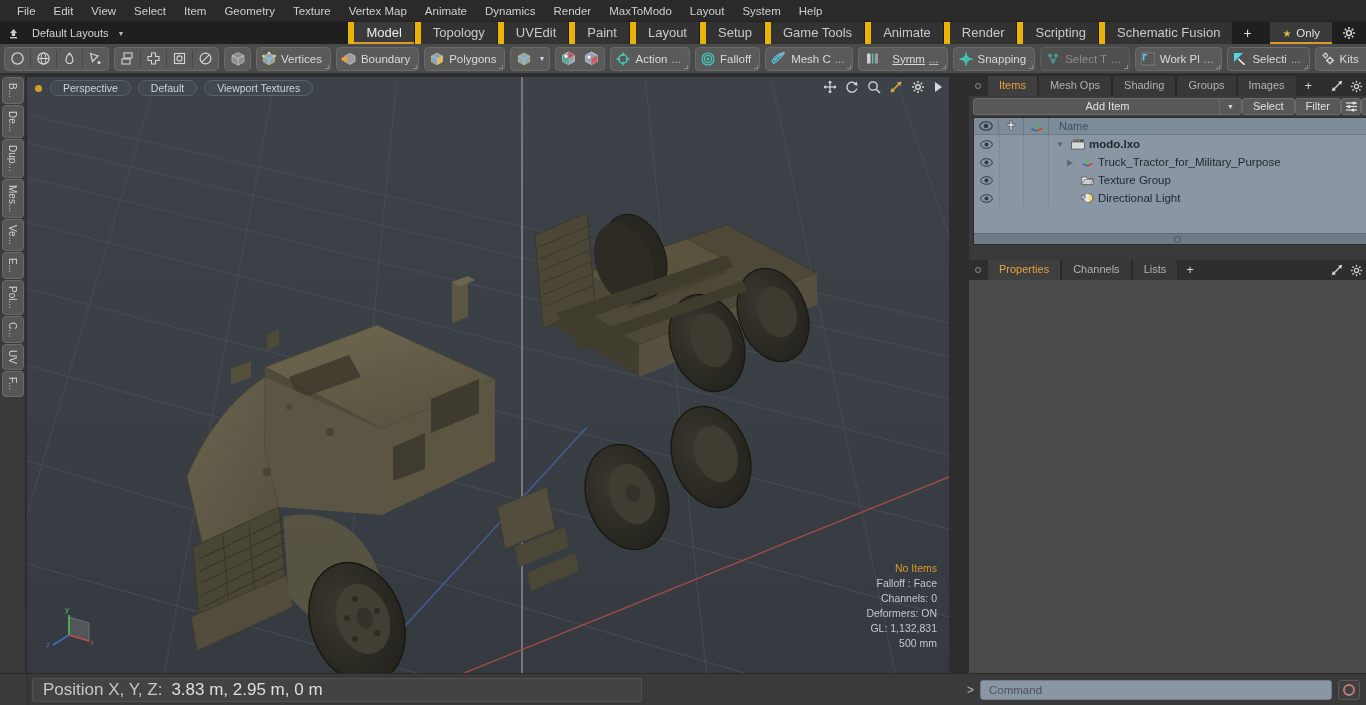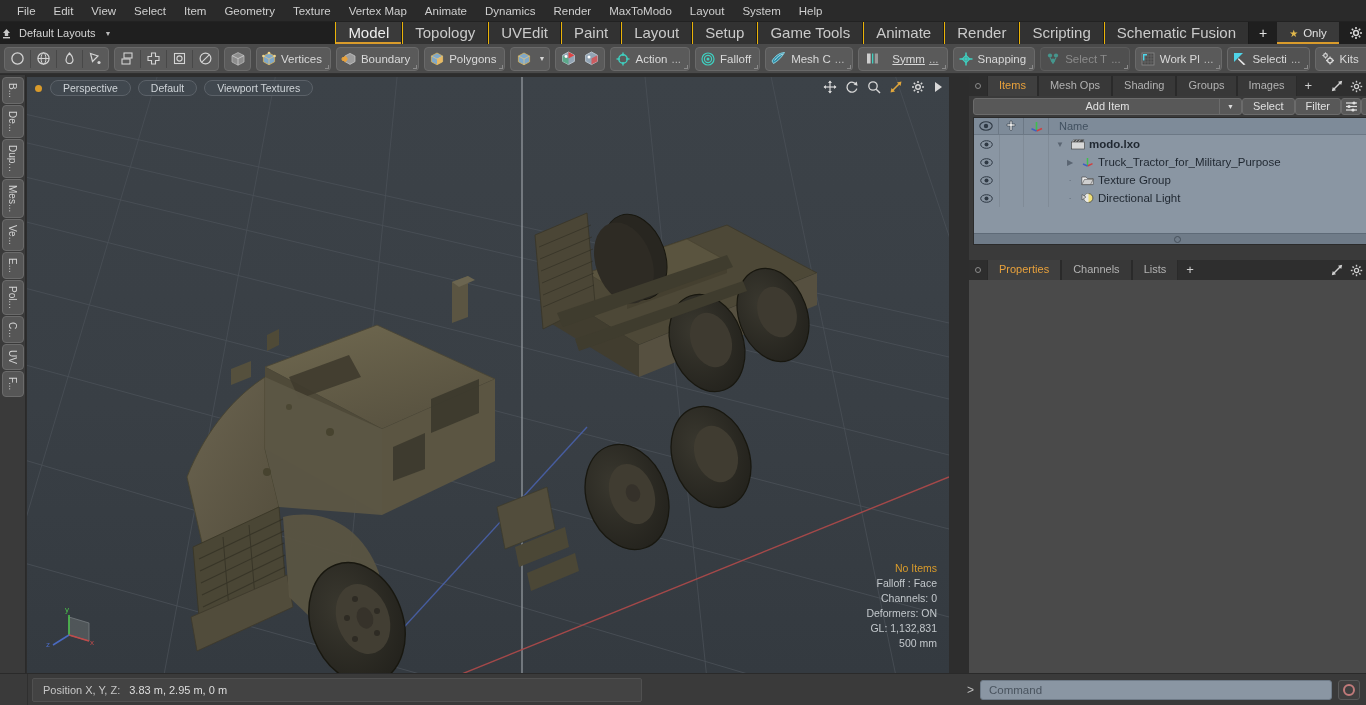--- a/index.html
+++ b/index.html
@@ -30,22 +30,22 @@
     background:#1f1f1f; display:flex; align-items:center;
   }
   .lb-home{
     width:26px; height:22px; display:flex; align-items:center; justify-content:center;
     color:#b9b9b9; font-size:12px;
   }
   .lb-label{ color:#d5d5d5; font-size:11px; padding:0 6px; white-space:nowrap; }
   .lb-caret{ font-size:7px; color:#bbb; margin-left:3px; }
   .tabzone{ display:flex; align-items:center; margin-left:224px; height:22px; }
   .ltab{
-    height:22px; line-height:21px; padding:0 12px; font-size:15px; color:#cacaca;
-    background:#323232; border-left:1px solid #eab308; border-right:1px solid #1b1b1b;
+    height:22px; line-height:21px; padding:0 12px; font-size:13px; color:#cacaca;
+    background:#323232; border-left:6px solid #eab308; border-right:1px solid #1b1b1b;
     white-space:nowrap; cursor:default; position:relative;
   }
   .ltab.active{ color:#ededed; background:#3a3a3a; }
   .ltab.active:after{
     content:""; position:absolute; left:0; right:0; bottom:0; height:2px; background:#d99b2b;
   }
   .ltab-plus{ color:#e4e4e4; font-size:14px; padding:0 10px; line-height:20px; }
   .lb-right{ margin-left:auto; display:flex; align-items:center; height:22px; }
   .only-btn{
     display:flex; align-items:center; gap:5px; background:#3a3a3a; padding:0 12px;
@@ -180,21 +180,21 @@
 
   
   .bottombar{
     position:absolute; left:0; bottom:0; width:1366px; height:32px; background:#3a3a3a;
     border-top:1px solid #2a2a2a; display:flex; align-items:center;
   }
   .bb-left{ width:28px; height:32px; border-right:1px solid #2f2f2f; }
   .bb-pos{
     height:24px; margin-left:4px; display:flex; align-items:center; gap:9px;
     padding:0 10px; background:#434343; border:1px solid #505050; border-radius:2px;
-    font-size:11px; color:#d2d2d2; min-width:610px;
+    font-size:17px; color:#d2d2d2; min-width:610px;
   }
   .bb-pos .lbl{ color:#c6c6c6; }
   .bb-pos .val{ color:#dedede; }
   .bb-mid{ flex:1; }
   .cmdwrap{ display:flex; align-items:center; gap:6px; padding-right:6px; }
   .cmd-gt{ color:#bdbdbd; font-size:12px; }
   .cmdinput{
     width:352px; height:20px; background:#8a96a3; border:1px solid #6e7a87; border-radius:3px;
     color:#3a434d; font-size:11.5px; padding:0 8px; line-height:18px; outline:none;
   }

